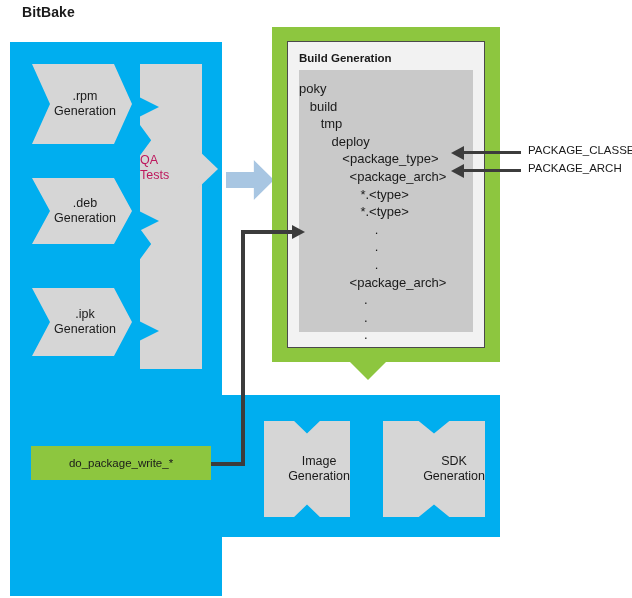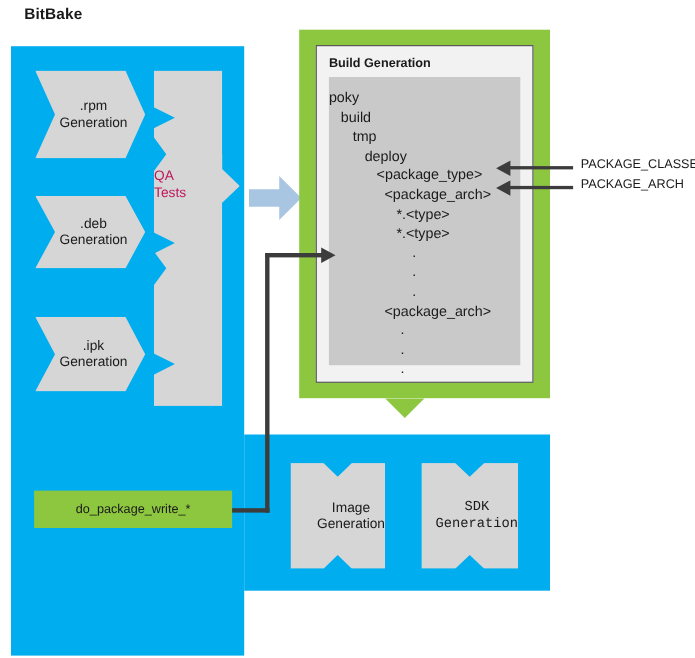--- a/index.html
+++ b/index.html
@@ -101,21 +101,21 @@
   .downchev{
     background:#d6d6d6;
     -webkit-clip-path:polygon(0 0, 35% 0, 50% 13%, 65% 0, 100% 0,
         100% 100%, 65% 100%, 50% 87%, 35% 100%, 0 100%);
     clip-path:polygon(0 0, 35% 0, 50% 13%, 65% 0, 100% 0,
         100% 100%, 65% 100%, 50% 87%, 35% 100%, 0 100%);
     display:flex;align-items:center;justify-content:flex-end;text-align:center;
     font-size:12.5px;line-height:15px;color:#1a1a1a;
   }
   #image-gen{left:264px;top:421px;width:86px;height:96px;}
-  #sdk-gen{left:383px;top:421px;width:88px;height:96px;font-family:Liberation Mono, monospace;}
+  #sdk-gen{left:383px;top:421px;width:102px;height:96px;}
 </style>
 </head>
 <body>
 
 <div class="stage">
 
   <div class="abs title" id="bitbake-title">BitBake</div>
 
   <div class="abs" id="bitbake-body"></div>
   <div class="abs" id="bitbake-foot"></div>

